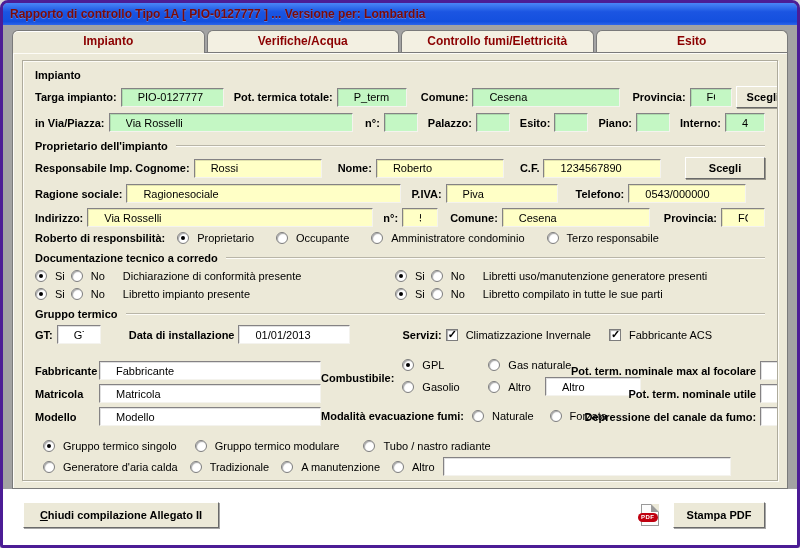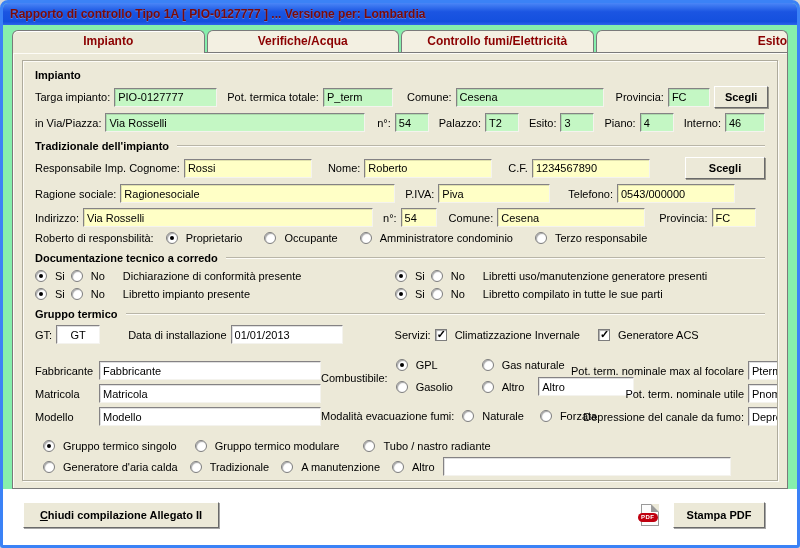--- a/index.html
+++ b/index.html
@@ -1,61 +1,61 @@
 <!DOCTYPE html>
 <html><head>
 <meta charset="utf-8">
 <style>
   * { box-sizing: border-box; }
   html,body { margin:0; padding:0; background:#d8d8d8; }
   body { font-family:"Liberation Sans", sans-serif; font-size:11px; color:#000; }
 
   .window {
     position:relative; width:800px; height:548px; margin:0 auto;
-    background:#86efac; border:3px solid #3b82f6;
+    background:#a3a3a3; border:3px solid #4c1d95;
     border-radius:8px 8px 3px 3px; overflow:hidden;
   }
   .titlebar {
     height:22px; line-height:22px; padding-left:7px;
     background:linear-gradient(#4a86f7, #1b55e2 40%, #1450de 85%, #2e66ea);
     color:#7a0b0b; font-weight:bold; font-size:12px;
     white-space:nowrap; text-shadow:0 1px 0 rgba(255,255,255,0.25);
   }
 
   .tabstrip { display:flex; margin:5px 9px 0 9px; height:22px; }
   .tab {
     flex:1; margin-right:2px; background:#f3f0e2;
     border:1px solid #7a7a7a; border-bottom:none;
     border-radius:6px 6px 0 0; text-align:center; line-height:20px;
     color:#8b0000; font-weight:bold; font-size:12px; cursor:default;
     position:relative; z-index:1;
   }
-  .tab:last-child { margin-right:0;text-align:right; }
+  .tab:last-child { margin-right:0; }
   .tab.active { background:#ece9d8; z-index:3; height:23px; box-shadow:inset 0 1px 0 #fff; }
 
   .tabpage {
     position:relative; z-index:2; margin:0 9px; height:437px;
     background:#ece9d8; border:1px solid #7a7a7a;
     box-shadow:inset 1px 1px 0 #fdfcf7; padding:7px 9px;
   }
 
   .groupbox {
     height:100%; border:1px solid #aeab9c;
     box-shadow:1px 1px 0 #fdfcf7, inset 1px 1px 0 #fdfcf7;
     padding:4px 12px 6px 12px; overflow:hidden;
   }
 
   .sect { display:flex; align-items:center; font-weight:bold; margin:4px 0 3px 0; white-space:nowrap; }
   .sect .rule { flex:1; margin-left:8px; height:2px; border-top:1px solid #b9b6a8; border-bottom:1px solid #fdfcf7; }
 
   .row { display:flex; align-items:center; gap:4px; margin:5px 0; white-space:nowrap; }
-  .lbl { white-space:nowrap; }
+  .lbl { white-space:nowrap;font-weight:bold; }
 
   .field {
-    height:19px; padding:1px 3px; font:11px "Liberation Sans", sans-serif; color:#000;
+    height:19px; padding:1px 16px; font:11px "Liberation Sans", sans-serif; color:#000;
     border:1px solid; border-color:#848284 #f4f3ee #f4f3ee #848284;
     box-shadow:inset 1px 1px 0 rgba(0,0,0,0.12); outline:none;
   }
   .green  { background:#c4f7c4; }
   .yellow { background:#ffffc6; }
   .white  { background:#ffffff; }
 
   .btn {
     font:bold 11px "Liberation Sans", sans-serif; color:#000;
     background:#ece9d8; height:22px; padding:0 10px;
@@ -148,21 +148,21 @@
         <input class="field green" style="width: 34px;" value="T2">
         <span class="lbl" style="margin-left:6px">Esito:</span>
         <input class="field green" style="width: 34px;" value="3">
         <span class="lbl" style="margin-left:6px">Piano:</span>
         <input class="field green" style="width: 34px;" value="4">
         <span class="lbl" style="margin-left:6px">Interno:</span>
         <input class="field green" style="width: 40px;" value="46">
       </div>
 
       <div class="sect" style="margin-top:8px">
-        <span>Tradizionale dell'impianto</span>
+        <span>Proprietario dell'impianto</span>
         <span class="rule"></span>
       </div>
       <div class="row">
         <span class="lbl">Responsabile Imp. Cognome:</span>
         <input class="field yellow" style="width: 128px;" value="Rossi">
         <span class="lbl" style="margin-left:12px">Nome:</span>
         <input class="field yellow" style="width: 128px;" value="Roberto">
         <span class="lbl" style="margin-left:12px">C.F.</span>
         <input class="field yellow" style="width: 118px;" value="1234567890">
         <button class="btn" style="margin-left:auto;width:80px">Scegli</button>
@@ -269,21 +269,21 @@
         <input class="field white" style="width: 44px; text-align: center;" value="GT">
         <span class="lbl" style="margin-left:24px">Data di installazione</span>
         <input class="field white" style="width: 112px;" value="01/01/2013">
         <span class="lbl" style="margin-left:48px">Servizi:</span>
         <span class="opt">
           <span class="checkbox checked"></span>
           <span>Climatizzazione Invernale</span>
         </span>
         <span class="opt" style="margin-left:14px">
           <span class="checkbox checked"></span>
-          <span>Generatore ACS</span>
+          <span>Fabbricante ACS</span>
         </span>
       </div>
 
       <div class="gt-block">
         <div class="gt-col1">
           <div class="row">
             <span class="lbl" style="width:60px">Fabbricante</span>
             <input class="field white" style="width: 222px;" value="Fabbricante">
           </div>
           <div class="row">

